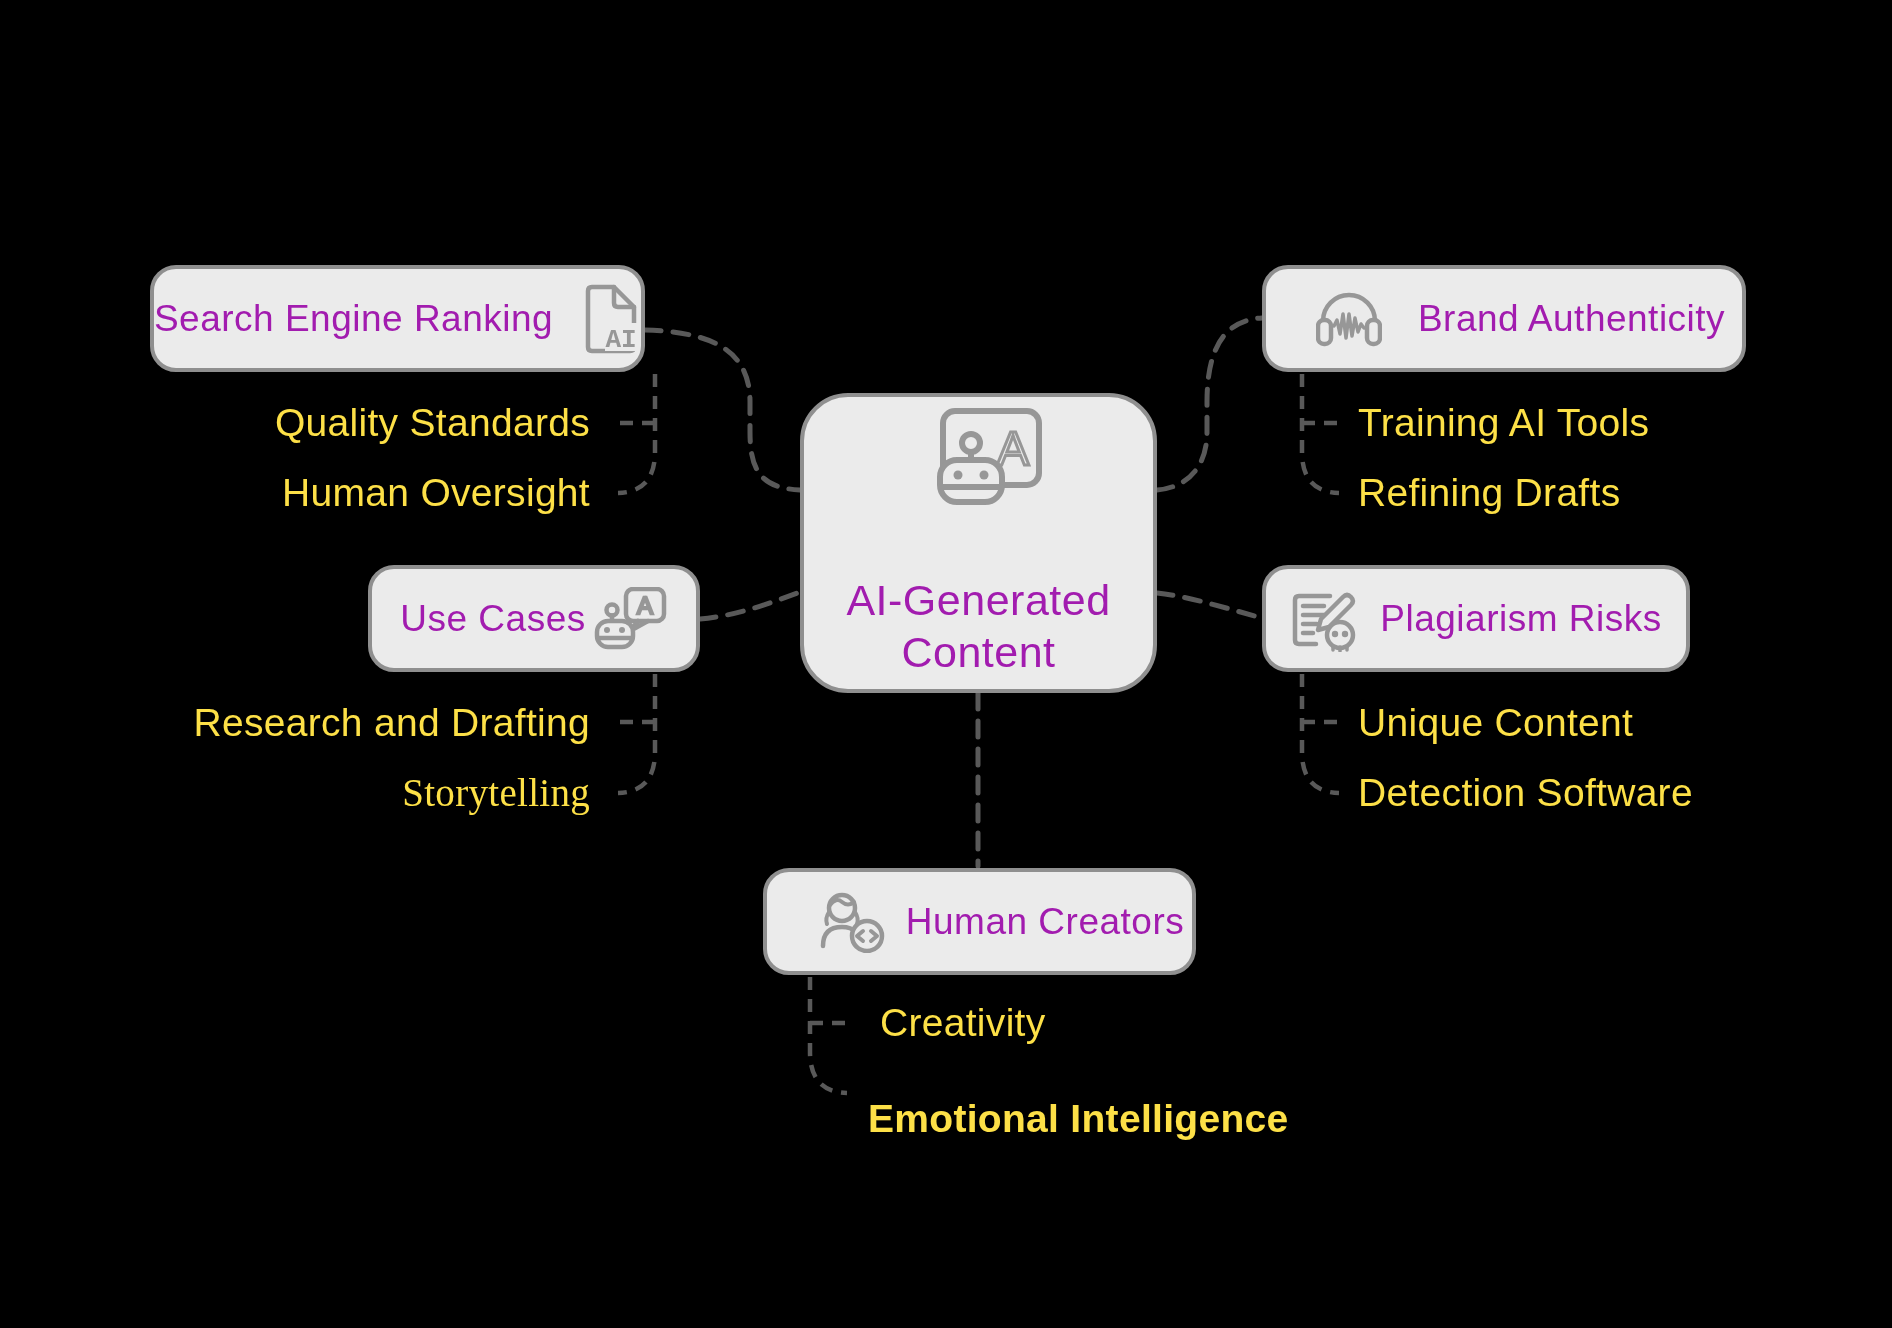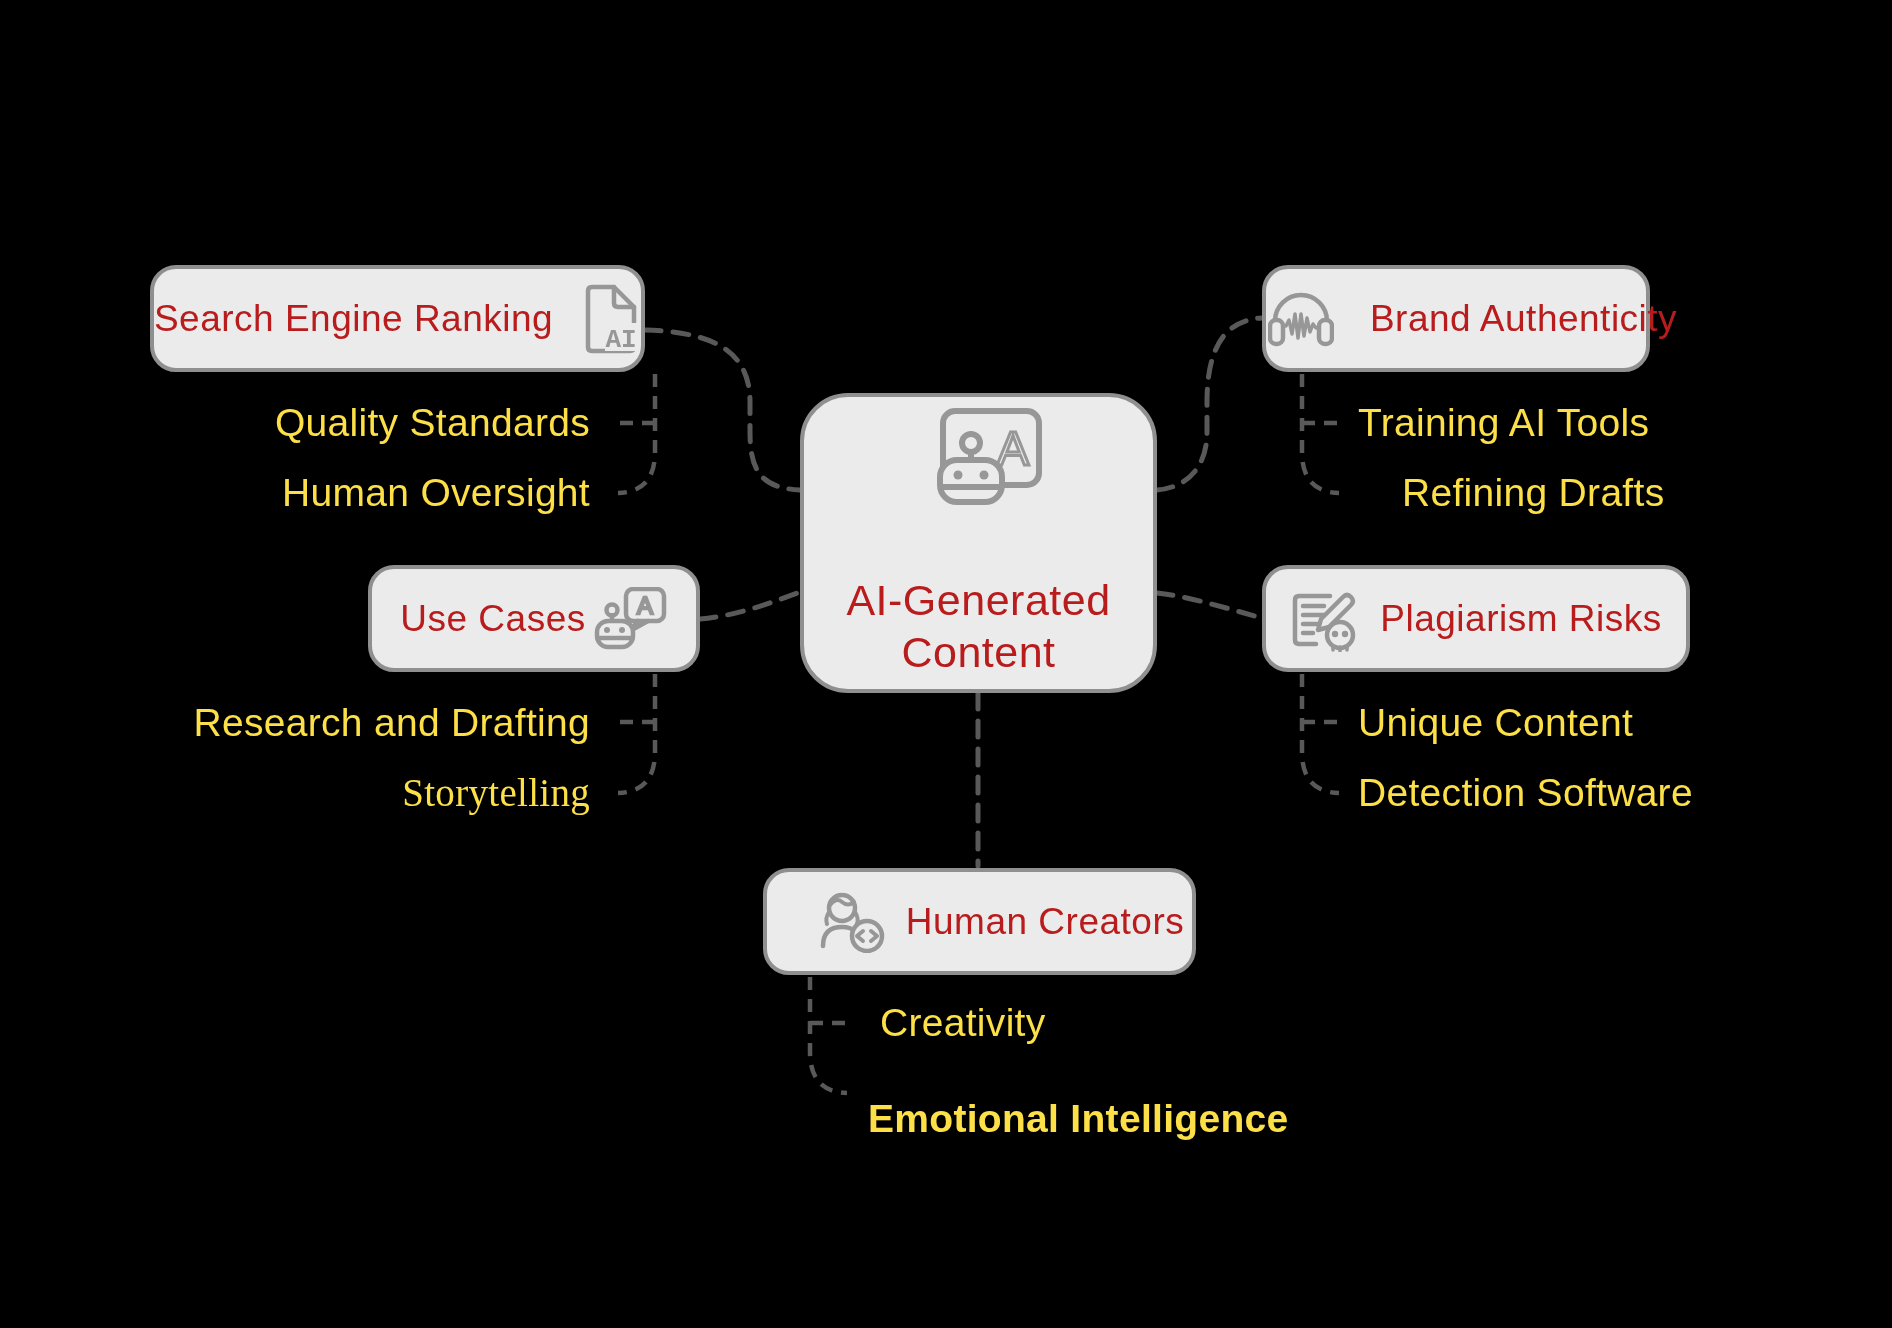--- a/index.html
+++ b/index.html
@@ -8,25 +8,25 @@
     font-family:"Liberation Sans",sans-serif;
   }
   .connectors{position:absolute;left:0;top:0;pointer-events:none;}
   .branch-line{fill:none;stroke:#595959;stroke-width:5;stroke-dasharray:16 12;stroke-linecap:round;}
   .sub-line{fill:none;stroke:#595959;stroke-width:4.5;stroke-dasharray:13 9;stroke-linecap:butt;}
   .node{
     position:absolute;box-sizing:border-box;background:#ebebeb;border:4px solid #8f8f8f;
     border-radius:26px;display:flex;align-items:center;justify-content:center;
   }
   .node .title{
-    font-size:37px;font-weight:500;color:#b91c1c;white-space:nowrap;letter-spacing:.5px;
+    font-size:37px;font-weight:500;color:#a21caf;white-space:nowrap;letter-spacing:.5px;
   }
   .node-ser   {left:150px;top:265px;width:495px;height:107px;gap:26px;}
   .node-use   {left:368px;top:565px;width:332px;height:107px;gap:8px;}
-  .node-brand {left:1262px;top:265px;width:388px;height:107px;gap:36px;padding-left:33px;}
+  .node-brand {left:1262px;top:265px;width:484px;height:107px;gap:36px;padding-left:33px;}
   .node-plag  {left:1262px;top:565px;width:428px;height:107px;gap:16px;}
   .node-human {left:763px;top:868px;width:433px;height:107px;gap:18px;padding-left:43px;}
   .node-center{
     left:800px;top:393px;width:357px;height:300px;border-radius:48px;
     flex-direction:column;gap:16px;
   }
   .node-center .title{
     font-size:43px;line-height:1.2;white-space:normal;text-align:center;width:290px;margin-top:40px;
   }
   .icon{flex:0 0 auto;display:block;}
@@ -120,21 +120,21 @@
       <g fill="none" stroke="#979797" stroke-width="4.5" stroke-linecap="round" stroke-linejoin="round">
         <path d="M 7 38 V 31 A 26 26 0 0 1 59 31 V 38"></path>
         <polyline points="18,36 21,30 24,44 27,24 30,48 33,24 36,46 39,28 42,42 45,34 48,38" stroke-width="3.5"></polyline>
         <rect x="2" y="30" width="13" height="24" rx="6" fill="#ebebeb"></rect>
         <rect x="51" y="30" width="13" height="24" rx="6" fill="#ebebeb"></rect>
       </g>
     </svg>
     <div class="title">Brand Authenticity</div>
   </div>
   <div class="sub sub-left-align" style="left:1358px;top:397px;">Training AI Tools</div>
-  <div class="sub sub-left-align" style="left:1358px;top:467px;margin-left:44px;">Refining Drafts</div>
+  <div class="sub sub-left-align" style="left:1358px;top:467px;">Refining Drafts</div>
 
   <div class="node node-plag">
     <svg class="icon" width="74" height="66" viewBox="0 0 74 66">
       <g fill="none" stroke="#979797" stroke-width="4.5" stroke-linecap="round" stroke-linejoin="round">
         <path d="M 40 10 H 9 Q 5 10 5 14 V 54 Q 5 58 9 58 H 26"></path>
         <line x1="13" y1="20" x2="34" y2="20"></line>
         <line x1="13" y1="29" x2="34" y2="29"></line>
         <line x1="13" y1="38" x2="27" y2="38"></line>
         <line x1="13" y1="47" x2="23" y2="47"></line>
         <path d="M 28 44 L 31 33 L 53 11 Q 57 7 61 11 Q 65 15 61 19 L 39 41 Z" fill="#ebebeb"></path>

